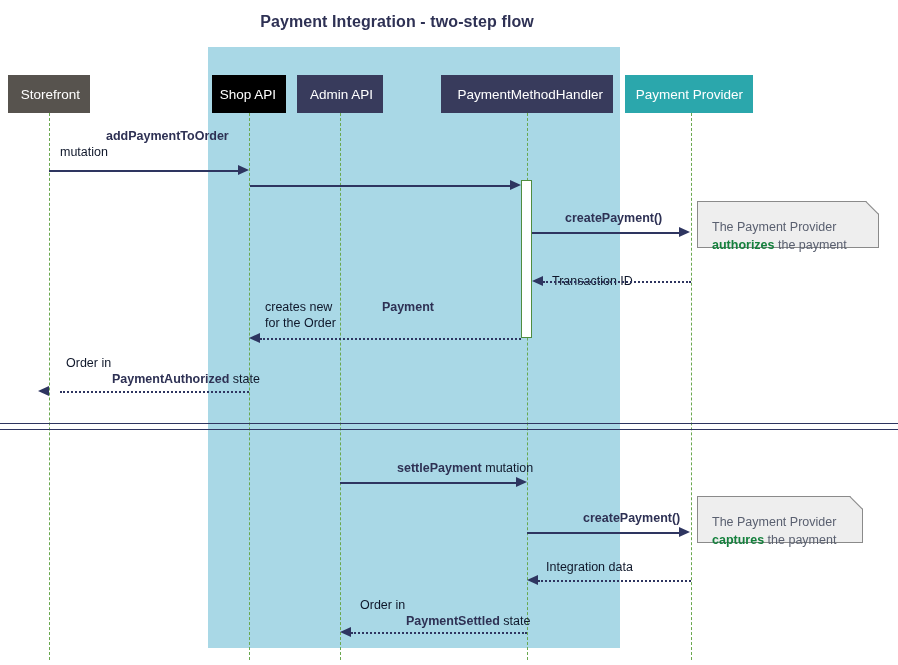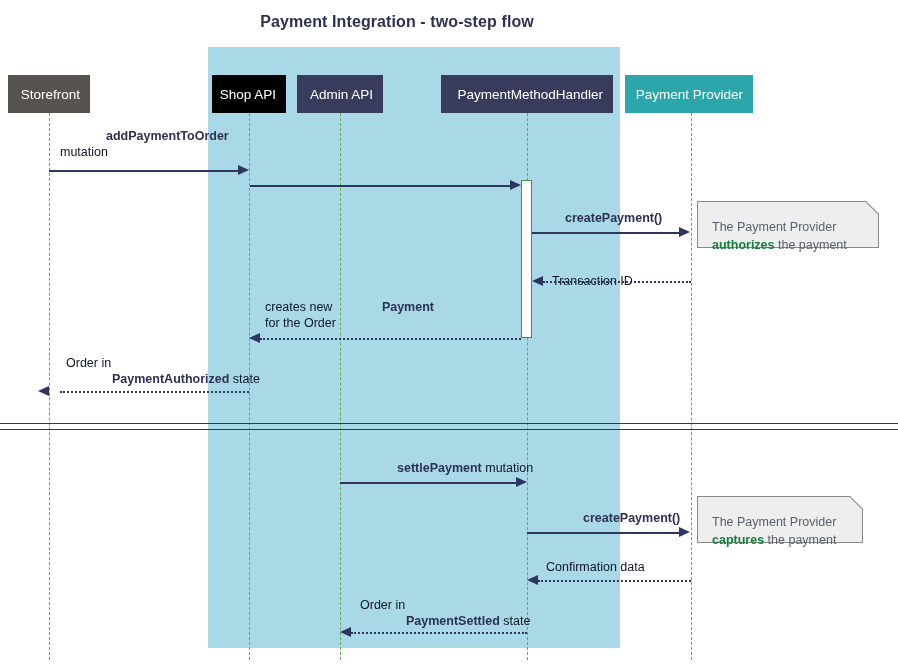--- a/index.html
+++ b/index.html
@@ -238,21 +238,21 @@
   <div class="abs arrow-head right" style="left:679px; top:527px;"></div>
 
   <div class="abs note" style="left:697px; top:496px; width:166px; height:47px;">
     <span>The Payment Provider</span><br>
     <b>captures</b><span> the payment</span>
   </div>
   <div class="abs note-fold" style="left:850px; top:496px;"></div>
   <div class="abs note-fold-edge" style="left:850px; top:496px;"></div>
 
   <div class="abs msg-label" style="left:546px; top:560px;">
-    <span class="plain">Confirmation data</span>
+    <span class="plain">Integration data</span>
   </div>
   <div class="abs msg-line dotted" style="left:538px; top:580px; width:153px;"></div>
   <div class="abs arrow-head left" style="left:527px; top:575px;"></div>
 
   <div class="abs msg-label" style="left:360px; top:598px;">
     <span class="plain">Order in</span><br>
     <b>PaymentSettled</b><span class="plain"> state</span>
   </div>
   <div class="abs msg-line dotted" style="left:351px; top:632px; width:176px;"></div>
   <div class="abs arrow-head left" style="left:340px; top:627px;"></div>

